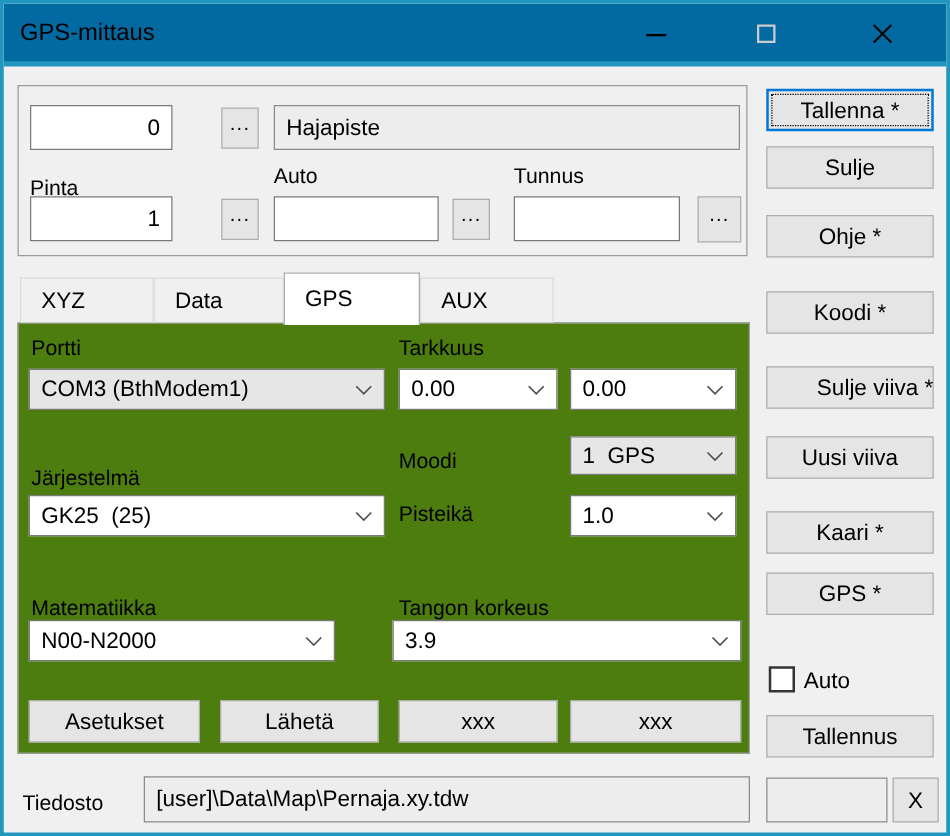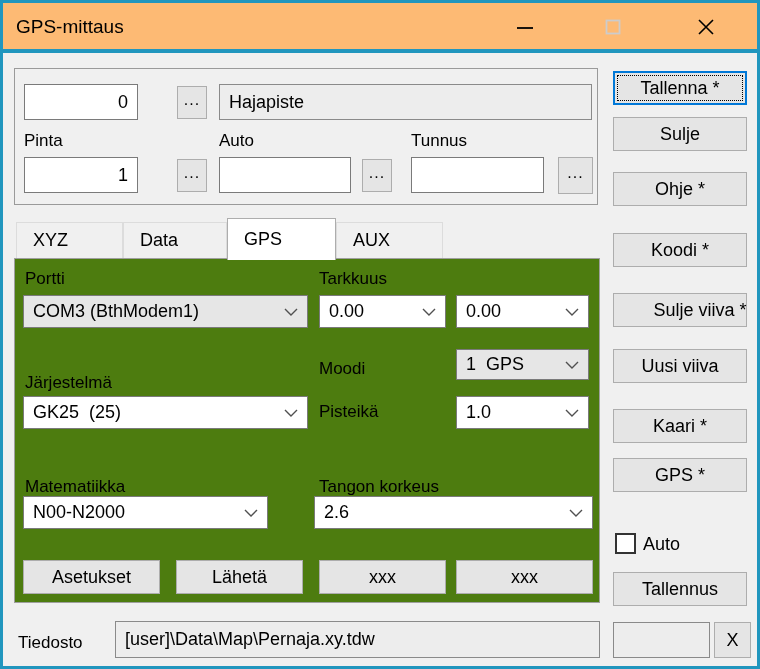--- a/index.html
+++ b/index.html
@@ -7,21 +7,21 @@
   body { font-family:"Liberation Sans","DejaVu Sans",sans-serif; background:#fff; }
 
   .window {
     position:relative; width:760px; height:669px;
     background:#f0f0f0; border:3px solid #2196be; overflow:hidden;
   }
 
   
   .titlebar {
     position:absolute; top:0; left:0; right:0; height:50px;
-    background:#fdba74; border-bottom:4px solid #2196be;
+    background:#0369a1; border-bottom:4px solid #2196be;
   }
   .title-text {
     position:absolute; left:13px; top:13px; font-size:19px; color:#000;
   }
   .caption-btn {
     position:absolute; top:3px; width:50px; height:42px;
     display:flex; align-items:center; justify-content:center;
   }
   .cap-min { left:497px; } .cap-max { left:585px; } .cap-close { left:678px; }
 
@@ -108,21 +108,21 @@
           </svg>
       </span>
     </div>
   </div>
 
   <div class="group1">
     <div class="field num" style="left:9px; top:15px; width:114px; height:36px;">0</div>
     <div class="btn dots" style="left:162px; top:17px; width:30px; height:33px;">...</div>
     <div class="field readonly" style="left:204px; top:15px; width:373px; height:36px;">Hajapiste</div>
 
-    <div class="label" style="left:9px; top:62px;">Pinta</div>
+    <div class="label" style="left:9px; top:72px;">Pinta</div>
     <div class="label" style="left:204px; top:62px;">Auto</div>
     <div class="label" style="left:396px; top:62px;">Tunnus</div>
 
     <div class="field num" style="left:9px; top:88px; width:114px; height:36px;">1</div>
     <div class="btn dots" style="left:162px; top:90px; width:30px; height:33px;">...</div>
 
     <div class="field" style="left:204px; top:88px; width:132px; height:36px;"></div>
     <div class="btn dots" style="left:347px; top:90px; width:30px; height:33px;">...</div>
 
     <div class="field" style="left:396px; top:88px; width:133px; height:36px;"></div>
@@ -199,21 +199,21 @@
       <span>N00-N2000</span>
       <span class="chev">
         <svg width="14" height="8" viewBox="0 0 14 8">
             <path d="M1 1 L7 7 L13 1" fill="none" stroke="#505050" stroke-width="1.4"></path>
           </svg>
       </span>
     </div>
 
     <div class="label" style="left:304px; top:218px;">Tangon korkeus</div>
     <div class="combo" style="left:299px; top:237px; width:279px; height:33px;">
-      <span>2.6</span>
+      <span>3.9</span>
       <span class="chev">
         <svg width="14" height="8" viewBox="0 0 14 8">
             <path d="M1 1 L7 7 L13 1" fill="none" stroke="#505050" stroke-width="1.4"></path>
           </svg>
       </span>
     </div>
 
     <div class="btn" style="left:8px; top:301px; width:137px; height:34px;">Asetukset</div>
     <div class="btn" style="left:161px; top:301px; width:127px; height:34px;">Lähetä</div>
     <div class="btn" style="left:304px; top:301px; width:127px; height:34px;">xxx</div>

